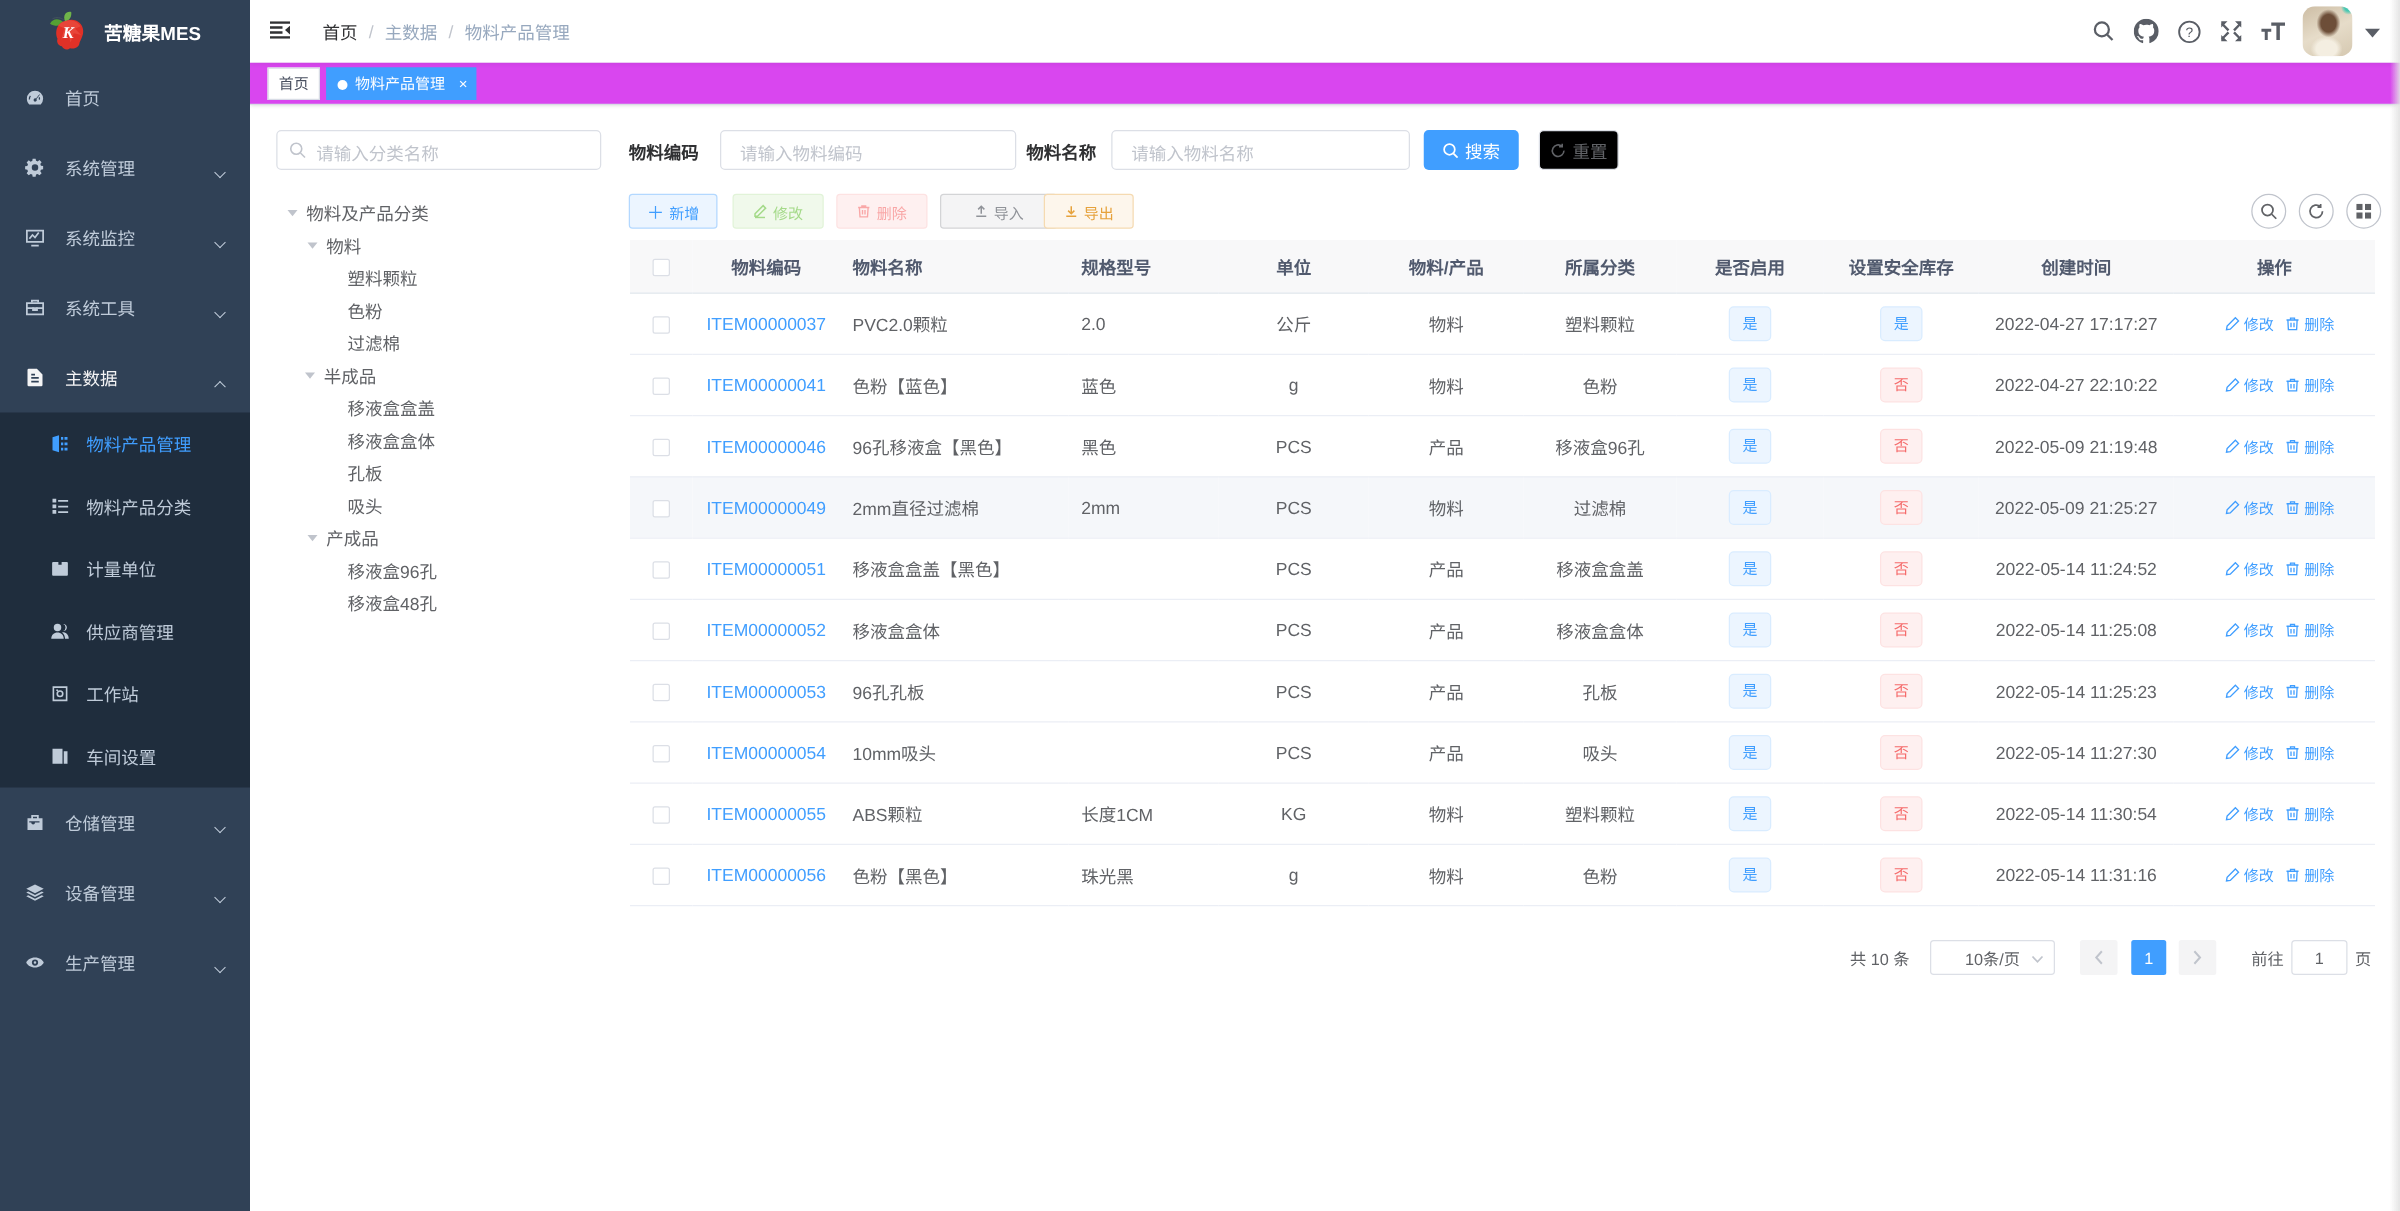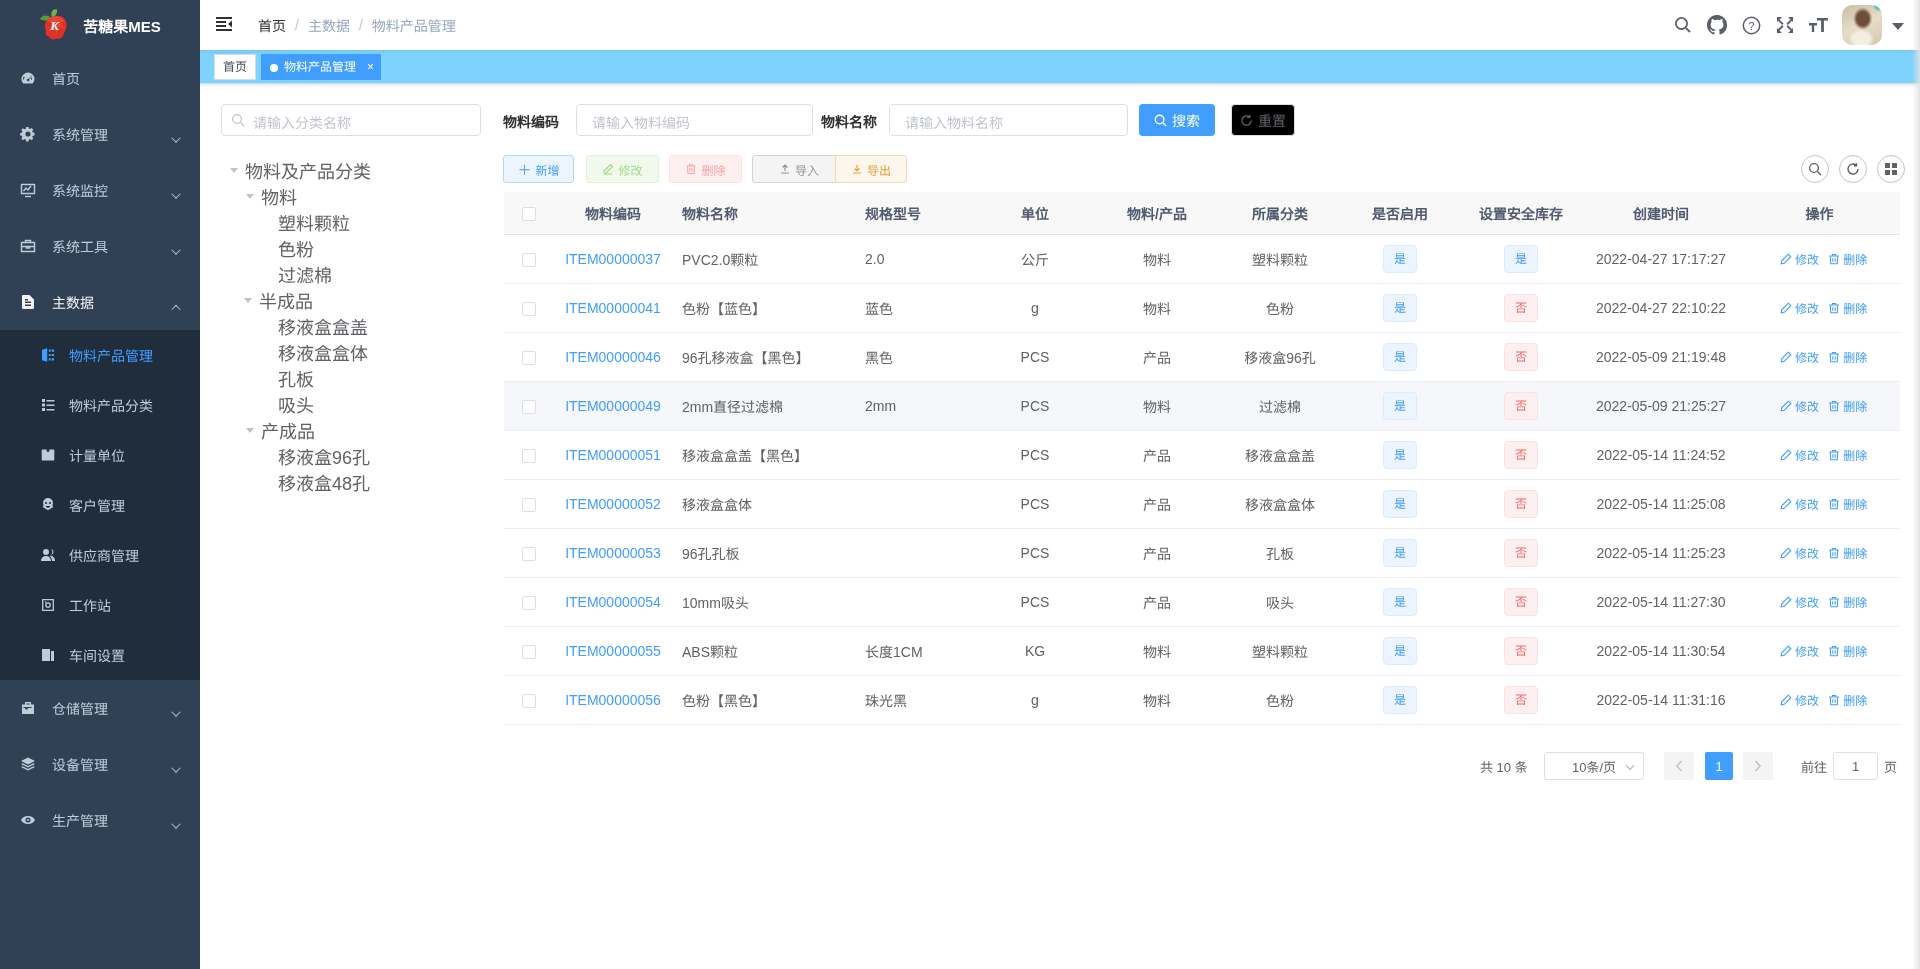--- a/index.html
+++ b/index.html
@@ -31,36 +31,36 @@
 .nav-right { position:absolute; right:0; top:0; height:50px; display:flex; align-items:center; }
 .nico { width:34px; height:50px; display:flex; align-items:center; justify-content:center; color:#5a5e66; }
 .avatar { width:40px; height:40px; border-radius:10px; margin-left:6px;
   background:
    radial-gradient(circle 5px at 92% 2%, #46c8b2 0 3px, rgba(70,200,178,0) 6px),
    radial-gradient(ellipse 12px 14px at 52% 34%, #6d4e38 0 50%, rgba(109,78,56,0) 80%),
    radial-gradient(ellipse 15px 12px at 48% 85%, #f4eee1 0 55%, rgba(244,238,225,0) 85%),
    linear-gradient(155deg, #cdbda4 0%, #e6dcc9 50%, #d5c8b0 100%); }
 .caret { width:0; height:0; border:6px solid transparent; border-top:7px solid #5a5e66; margin:8px 16px 0 10px; }
 
-.tagsbar { position:fixed; left:200px; top:50px; width:1720px; height:34px; background:#7dd3fc; z-index:8;
+.tagsbar { position:fixed; left:200px; top:50px; width:1720px; height:34px; background:#d946ef; z-index:8;
   border-bottom:1px solid #d8dce5; box-shadow:0 1px 3px 0 rgba(0,0,0,.12), 0 0 3px 0 rgba(0,0,0,.04); }
 .tag { display:inline-block; position:relative; height:26px; line-height:25px; border:1px solid #d8dce5;
   background:#fff; color:#495060; padding:0 8px; font-size:12px; margin-left:5px; margin-top:4px; vertical-align:top; }
 .tag.first { margin-left:14px; }
 .tag.active { background:#409eff; color:#fff; border-color:#409eff; padding-left:22px; padding-right:24px; }
 .tag.active .dot { position:absolute; left:8px; top:9px; width:8px; height:8px; border-radius:50%; background:#fff; }
 .tag.active .x { position:absolute; right:6px; top:0; font-size:12px; }
 
 .content { position:absolute; left:200px; top:84px; width:1720px; height:885px; background:#fff; }
 
 .tree-search { position:absolute; left:21px; top:20px; width:260px; height:32px; border:1px solid #dcdfe6; border-radius:4px; }
 .tree-search .ph { position:absolute; left:31px; top:7px; color:#c0c4cc; font-size:14px; }
 .tree-search svg { position:absolute; left:9px; top:8px; }
 .tree { position:absolute; left:0; top:73px; width:290px; }
-.tnode { height:26px; display:flex; align-items:center; color:#606266; font-size:18px; }
+.tnode { height:26px; display:flex; align-items:center; color:#606266; font-size:14px; }
 .tcaret { width:0; height:0; border:4px solid transparent; border-top:5px solid #c0c4cc; margin-right:7px; margin-top:4px; flex:none; }
 
 .flabel { position:absolute; font-weight:bold; color:#303133; font-size:14px; top:27px; }
 .finput { position:absolute; top:20px; height:32px; border:1px solid #dcdfe6; border-radius:4px; }
 .finput .ph { position:absolute; left:15px; top:7px; color:#c0c4cc; font-size:14px; }
 .btn { position:absolute; display:flex; align-items:center; justify-content:center; border-radius:4px; font-size:14px; }
 .btn-search { left:939px; top:20px; width:76px; height:32px; background:#409eff; color:#fff; }
 .btn-reset { left:1031px; top:20px; width:64px; height:32px; background:#000000; border:1px solid #dcdfe6; color:#606266; }
 .mini { top:71px; height:28px; font-size:12px; border-radius:3px; border:1px solid; }
 .b-add { left:303px; width:71px; background:#ecf5ff; border-color:#b3d8ff; color:#409eff; }
@@ -134,23 +134,20 @@
             <path d="M2 2.8 7.2 1.2v13.6L2 13.2z"></path>
             <path d="M8.8 2.6h1.8v2.2H8.8zM11.6 2.6H14v2.2h-2.4zM8.8 6.9h1.8v2.2H8.8zM11.6 6.9H14v2.2h-2.4zM8.8 11.2h1.8v2.2H8.8zM11.6 11.2H14v2.2h-2.4z"></path>
           </g>
         </svg>物料产品管理</div>
     <div class="sub-item"><svg class="mi" viewBox="0 0 16 16">
           <path fill="#bfcbd9" d="M2 2h3v3H2zM6.5 3h8v1.4h-8zM2 6.5h3v3H2zM6.5 7.5h8v1.4h-8zM2 11h3v3H2zM6.5 12h8v1.4h-8z"></path>
         </svg>物料产品分类</div>
     <div class="sub-item"><svg class="mi" viewBox="0 0 16 16">
           <path fill="#bfcbd9" d="M2.5 2.5h4.2v2.3h2.6V2.5h4.2a.8.8 0 0 1 .8.8v9.4a.8.8 0 0 1-.8.8H2.5a.8.8 0 0 1-.8-.8V3.3a.8.8 0 0 1 .8-.8z"></path>
         </svg>计量单位</div>
-    <div class="sub-item"><svg class="mi" viewBox="0 0 16 16">
-          <path fill="#bfcbd9" d="M8 1a5 5 0 0 0-5 5c0 1 .3 1.8.7 2.5L3 9l.5 2h1.2A5 5 0 0 0 8 13a5 5 0 0 0 3.3-2H12.5L13 9l-.7-.5c.4-.7.7-1.5.7-2.5a5 5 0 0 0-5-5zm-2 6a1 1 0 1 1 0-2 1 1 0 0 1 0 2zm4 0a1 1 0 1 1 0-2 1 1 0 0 1 0 2zM5.5 9h5A2.5 2.5 0 0 1 8 10.8 2.5 2.5 0 0 1 5.5 9z"></path>
-        </svg>客户管理</div>
     <div class="sub-item"><svg class="mi" viewBox="0 0 16 16">
           <path fill="#bfcbd9" d="M6 2a3 3 0 1 0 0 6 3 3 0 0 0 0-6zM1 14c0-3 2.2-5 5-5s5 2 5 5H1zm9.5-6.2a3 3 0 0 0 0-5.6A3 3 0 0 1 13.5 5a3 3 0 0 1-3 2.8zM12 14c0-2.2-.8-4-2.3-5.1 2.9-.3 5.3 1.7 5.3 5.1h-3z"></path>
         </svg>供应商管理</div>
     <div class="sub-item"><svg class="mi" viewBox="0 0 16 16">
           <path fill="none" stroke="#bfcbd9" stroke-width="1.3" d="M2.7 2.7h10.6v10.6H2.7z"></path>
           <circle cx="8" cy="8" r="2.2" fill="none" stroke="#bfcbd9" stroke-width="1.3"></circle>
           <path stroke="#bfcbd9" stroke-width="1.3" d="M5 5.2h1.4"></path>
         </svg>工作站</div>
     <div class="sub-item"><svg class="mi" viewBox="0 0 16 16">
           <path fill="#bfcbd9" d="M2 2h8v12H2zM4 7h1.5v2H4zM11 4h3v10h-3zM11.5 7h2v1h-2z"></path>

